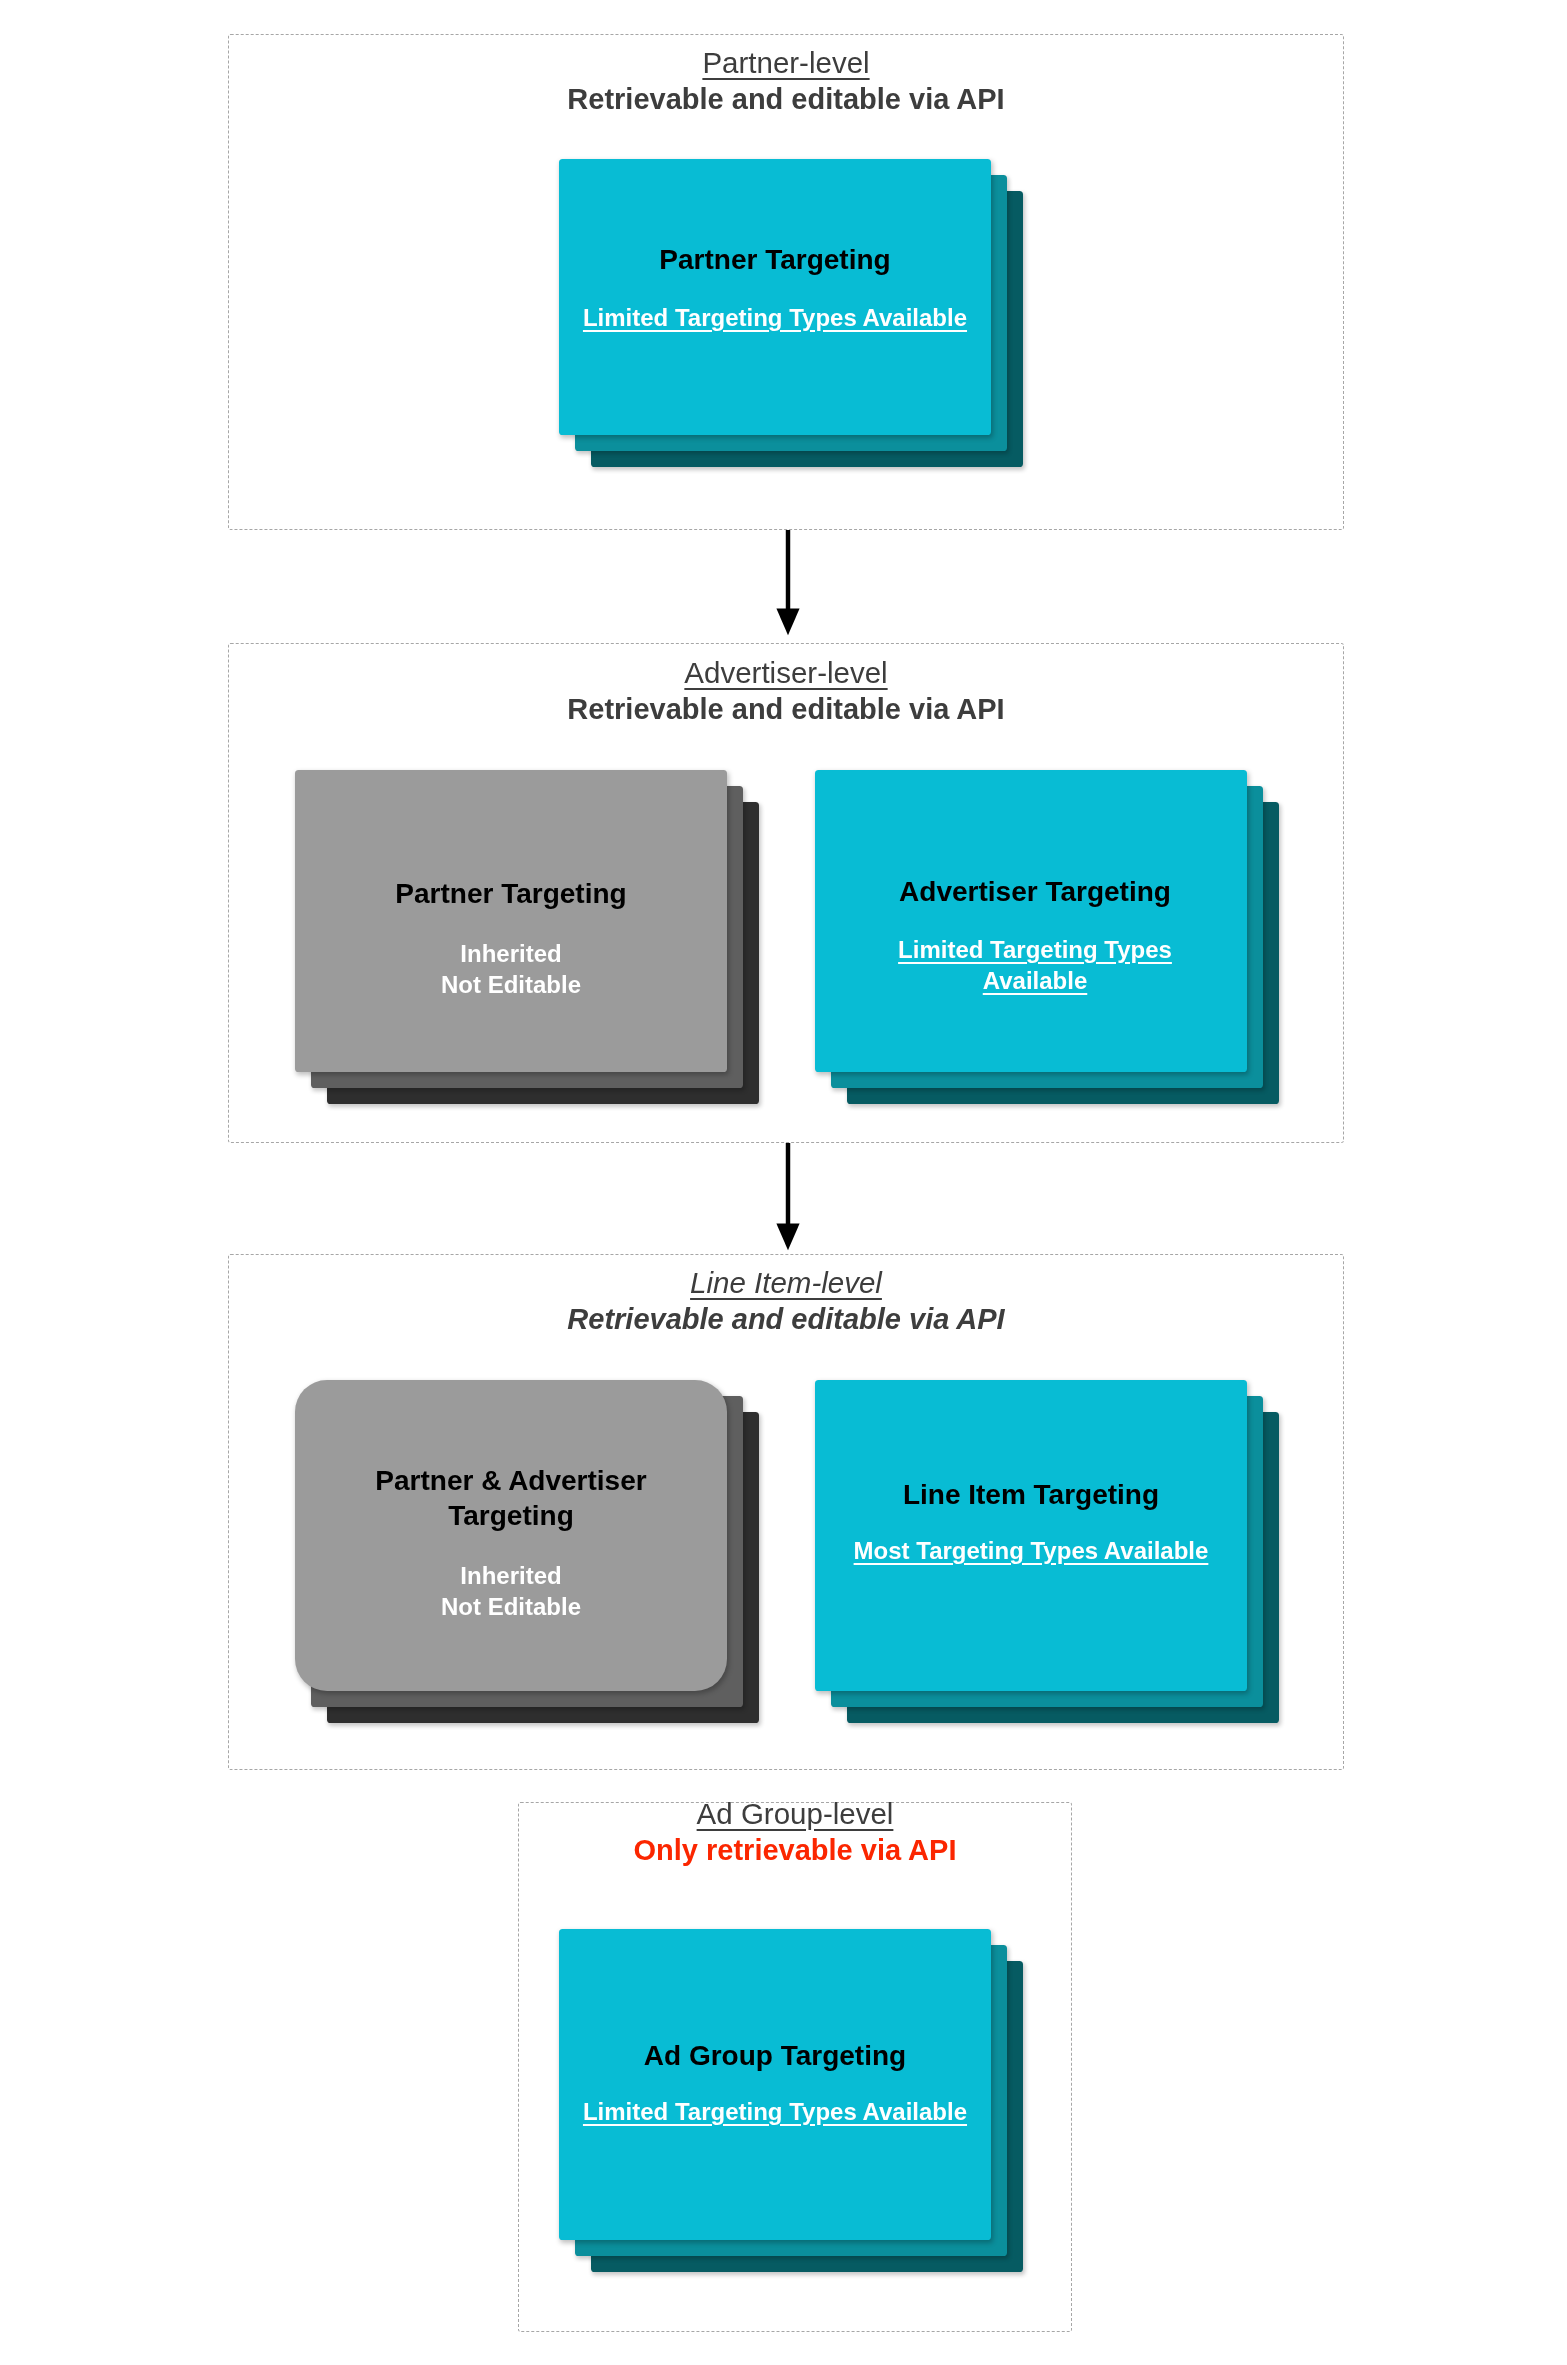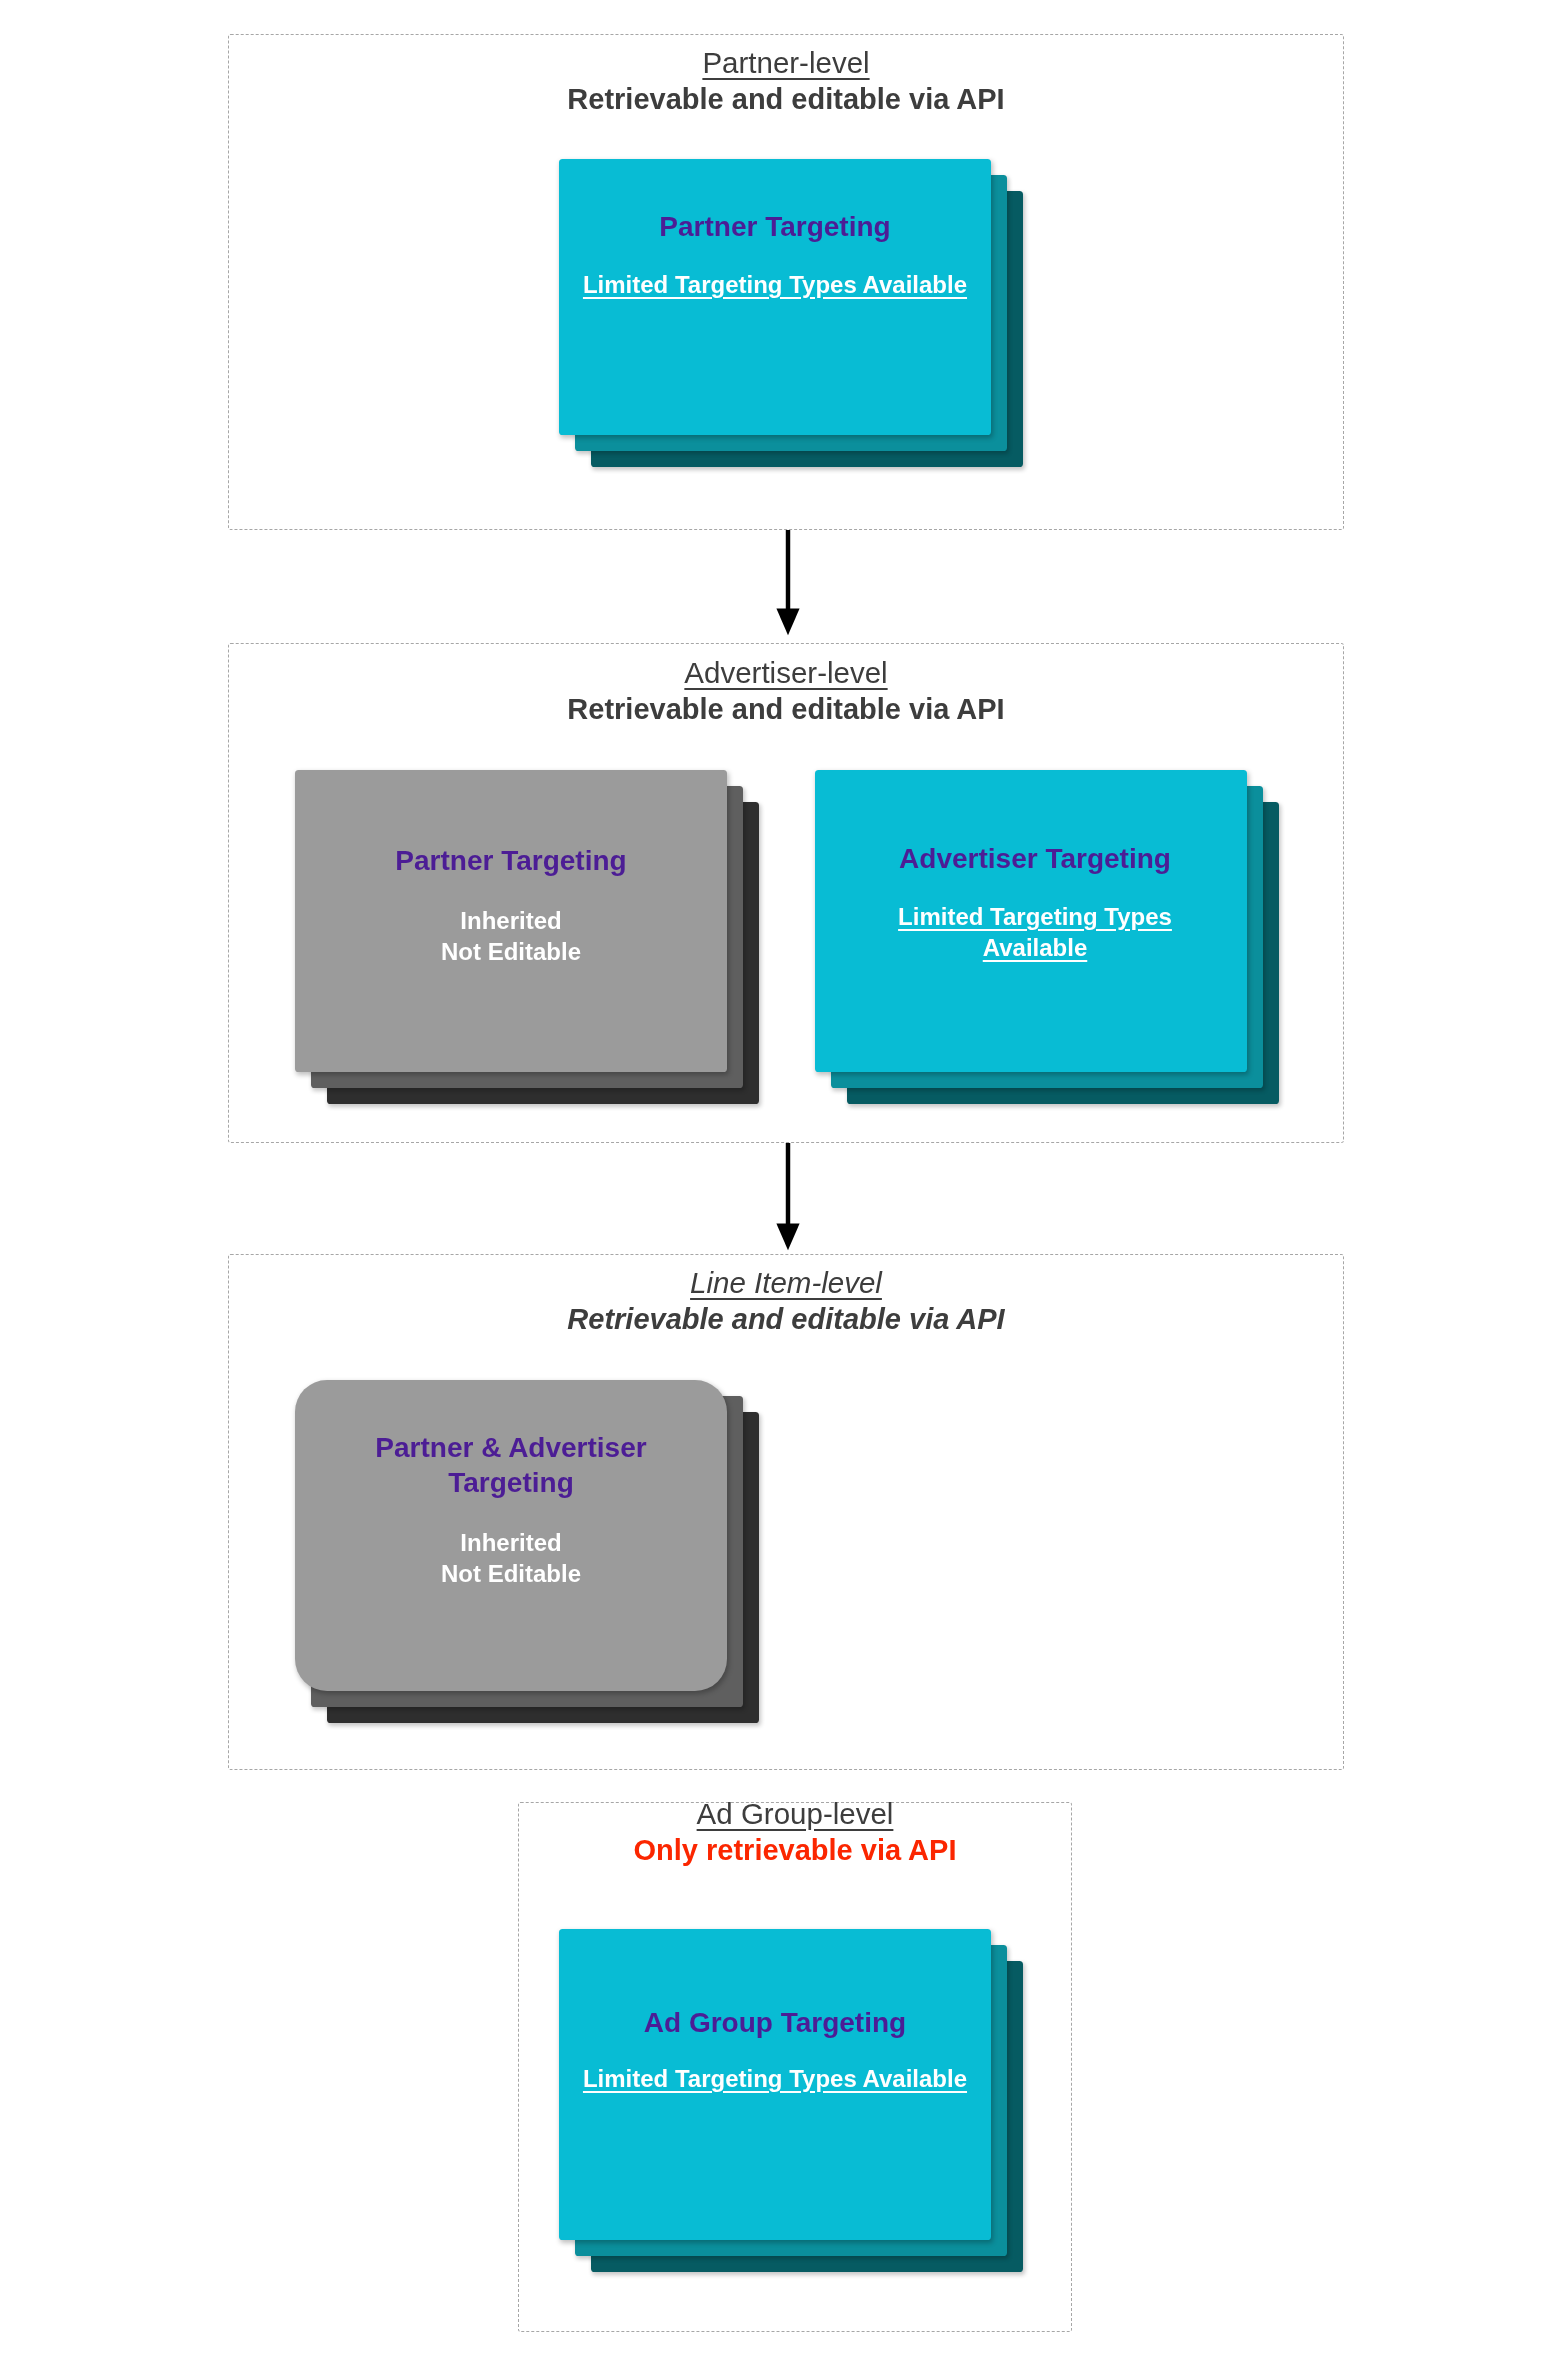--- a/index.html
+++ b/index.html
@@ -94,24 +94,25 @@
   .cyan .back2  { background: #065b62; }
 
   
   .grey .front  { background: #9b9b9b; }
   .grey .back1  { background: #5f5f5f; }
   .grey .back2  { background: #2e2e2e; }
 
   .card-title {
     font-size: 28px;
     font-weight: 700;
-    color: #4c1d95;
+    color: #000000;
     text-align: center;
     line-height: 1.25;
     width: 88%;
+    margin-top: 33px;
   }
 
   .card-note {
     font-size: 24px;
     font-weight: 700;
     color: #ffffff;
     text-align: center;
     line-height: 1.3;
     width: 90%;
   }
@@ -200,20 +201,28 @@
   <div class="card-stack grey" style="left:295px; top:1380px; width:464px; height:357px;">
     <div class="card-layer back2" style="width:432px; height:311px;"></div>
     <div class="card-layer back1" style="width:432px; height:311px;"></div>
     <div class="card-layer front" style="width:432px; height:311px; padding-top:50px;border-radius:32px;">
       <div class="card-title">Partner &amp; Advertiser Targeting</div>
       <div class="card-note" style="margin-top:27px; white-space:pre-line;">Inherited
 Not Editable</div>
     </div>
   </div>
 
+  <div class="card-stack cyan" style="left:815px; top:1380px; width:464px; height:357px;">
+    <div class="card-layer back2" style="width:432px; height:311px;"></div>
+    <div class="card-layer back1" style="width:432px; height:311px;"></div>
+    <div class="card-layer front" style="width:432px; height:311px; padding-top:64px;">
+      <div class="card-title">Line Item Targeting</div>
+      <div class="card-note link" style="margin-top:23px;">Most Targeting Types Available</div>
+    </div>
+  </div>
 
   <div class="level-frame" style="left:518px; top:1802px; width:554px; height:530px;"></div>
 
   <div class="level-heading" style="left:518px; top:1796px; width:554px;">
     <span class="level-title">Ad Group-level</span>
     <span class="level-sub alert">Only retrievable via API</span>
   </div>
 
   <div class="card-stack cyan" style="left:559px; top:1929px; width:464px; height:357px;">
     <div class="card-layer back2" style="width:432px; height:311px;"></div>

